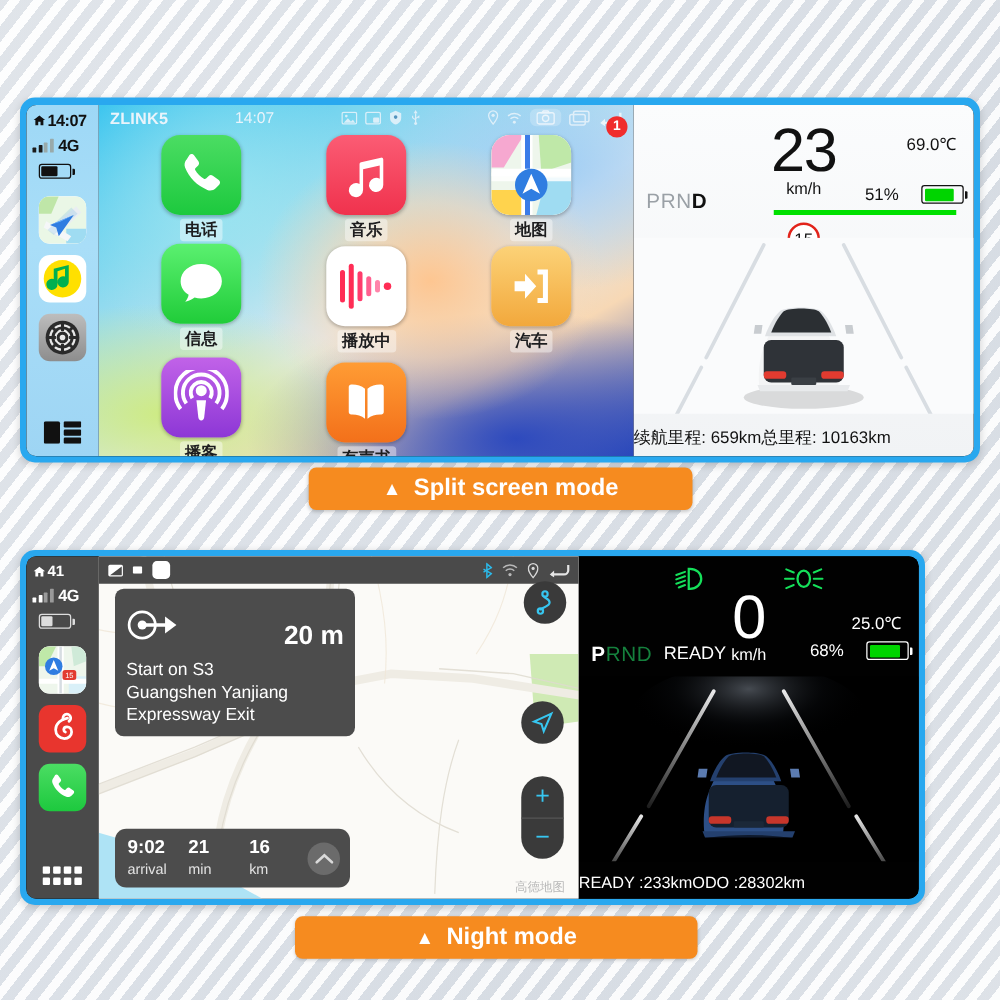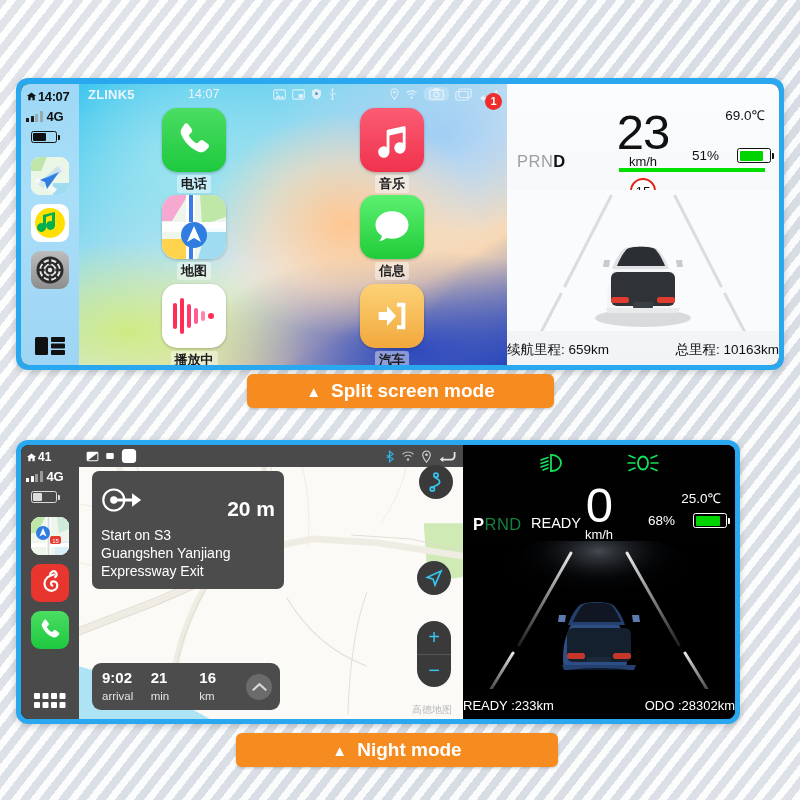--- a/index.html
+++ b/index.html
@@ -65,57 +65,57 @@
   .cpbar { position:relative; height:20px; display:flex; align-items:center; gap:6px;
            padding:0 9px; color:#eaf4fb; font-size:12px; }
   .cpbar .ttl { font-weight:700; letter-spacing:.2px; font-size:13px; }
   .cpbar .clk { font-weight:400; font-size:12.5px; }
   .cpbar .spacer { flex:1; }
   .sgl { opacity:.85; }
   .pillbtn { background:rgba(255,255,255,.22); border-radius:5px; padding:1px 5px; display:flex;
              align-items:center; }
 
   .grid { position:relative; padding:4px 16px 0 16px; display:grid;
-          grid-template-columns:repeat(2,1fr); row-gap:2px; justify-items:center; }
+          grid-template-columns:repeat(3,1fr); row-gap:2px; justify-items:center; }
   .app { display:flex; flex-direction:column; align-items:center; width:100%; }
   .appicon { width:64px; height:64px; border-radius:15px; display:flex; align-items:center;
              justify-content:center; box-shadow:0 1px 3px rgba(0,0,0,.25); overflow:hidden;
              position:relative; }
   .applbl { font-size:13px; color:#1d1d1f; margin-top:3px; padding:0 4px; border-radius:3px;
             background:rgba(255,255,255,.42); font-weight:600; white-space:nowrap; }
   .dots { display:flex; gap:7px; justify-content:center; margin-top:3px; }
   .dots i { width:6px; height:6px; border-radius:50%; background:rgba(40,40,40,.35); }
   .dots i.on { background:rgba(20,20,20,.85); }
 
   
   .cluster { flex:0 0 272px; position:relative; }
   .cluster.lightc { background:linear-gradient(180deg,#fbfcfd,#f1f3f5); color:#111; }
   .cluster.darkc { background:#010101; color:#fff; }
   .prnd { position:absolute; left:10px; top:68px; font-size:16.5px; letter-spacing:.5px; }
   .prnd b { font-weight:700; }
-  .cl-speed { position:absolute; left:0; right:0; top:14px; text-align:center;margin-top:11px; }
+  .cl-speed { position:absolute; left:0; right:0; top:14px; text-align:center; }
   .cl-speed .num { font-size:49px; line-height:46px; font-weight:400; letter-spacing:-1px; }
   .cl-speed .unit { font-size:13px; margin-top:-1px; }
   .cl-temp { position:absolute; right:14px; top:22px; font-size:13.5px; }
   .cl-batt { position:absolute; right:8px; top:64px; display:flex; align-items:center; gap:18px;
              font-size:13.5px; }
   .bbox { width:34px; height:15px; border:1.8px solid currentColor; border-radius:2.5px;
           position:relative; }
   .bbox:after { content:""; position:absolute; right:-4px; top:4px; width:2.5px; height:6px;
                 background:currentColor; border-radius:0 1px 1px 0; }
   .bbox i { position:absolute; left:1.5px; top:1.5px; bottom:1.5px; background:#00d400; border-radius:1px; }
   .greenbar { position:absolute; left:112px; right:14px; top:84px; height:4px; background:#00e000; }
   .spdlimit { position:absolute; left:50%; transform:translateX(-50%); top:94px; width:26px; height:26px;
               border:2.5px solid #e2231a; border-radius:50%; display:flex; align-items:center;
               justify-content:center; font-size:13.5px; color:#111; background:#fff; }
   .cl-ready { position:absolute; left:68px; top:68px; font-size:14.5px; }
   .lamps { position:absolute; left:0; right:0; top:8px; display:flex; justify-content:space-around;
            padding:0 48px; }
   .carview { position:absolute; left:0; right:0; top:106px; bottom:34px; overflow:hidden; }
-  .cl-foot { position:absolute; left:0; right:0; bottom:6px; display:flex; justify-content:space-between;
+  .cl-foot { position:absolute; left:0; right:0; bottom:6px; display:flex; justify-content:flex-start;
              font-size:13px;margin-top:16px; }
   .cl-foot.cn { font-size:13.5px; }
 
   
   .mapwrap { flex:1; position:relative; overflow:hidden; background:#fbfaf7; }
   .topbar2 { position:absolute; left:0; right:0; top:0; height:22px; background:#4a4a4a;
              display:flex; align-items:center; padding:0 7px; gap:7px; z-index:6; }
   .topbar2 .spacer { flex:1; }
   .navcard { position:absolute; left:13px; top:26px; width:192px; background:#4c4c4c; color:#fff;
              border-radius:7px; padding:7px 9px 9px 9px; z-index:5; }

